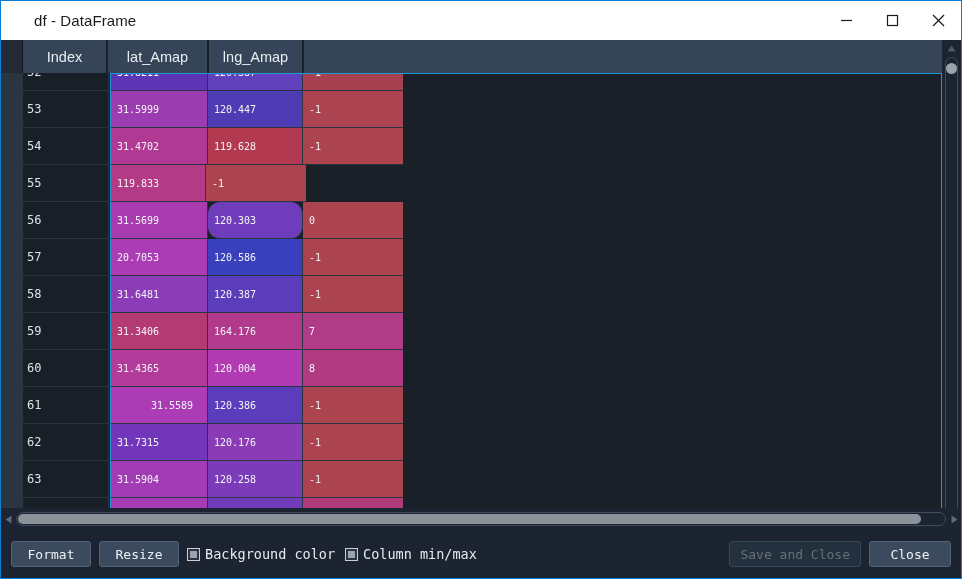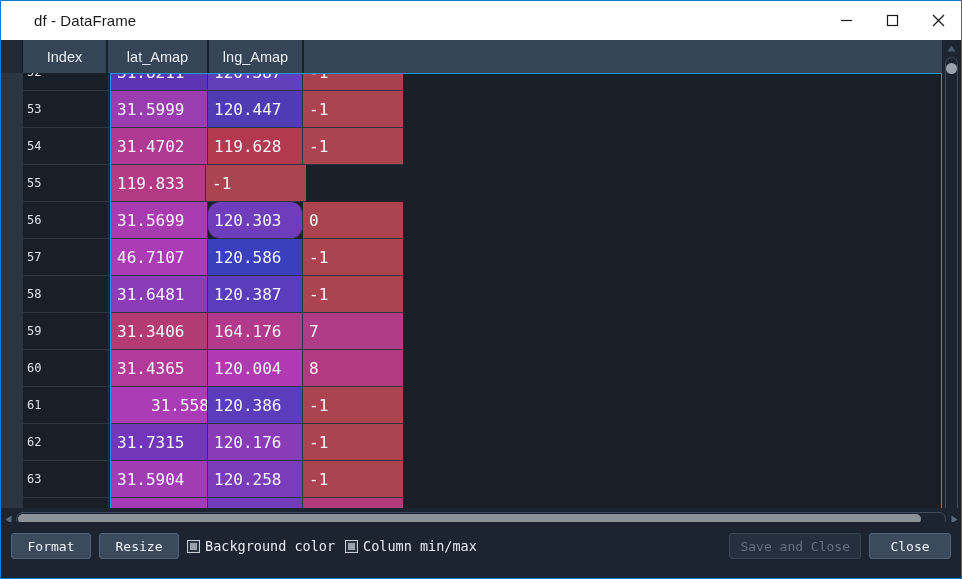--- a/index.html
+++ b/index.html
@@ -110,21 +110,21 @@
     width: 832px; height: 459px;
     overflow: hidden;
     background: #1a2028;
     border: 1px solid #2196d8;
   }
   .data-rows { position: absolute; left: 0; top: -20px; width: 300px; }
   .data-row { display: flex; height: 37px; }
   .dcell {
     height: 37px;
     color: #f2f4f7;
-    font-size: 16px;
+    font-size: 10px;
     font-family: "DejaVu Sans Mono", monospace;
     display: flex; align-items: center;
     padding-left: 6px;
     border-bottom: 1px solid #2b3542;
     border-right: 1px solid #2b3542;
     white-space: nowrap;
     overflow: hidden;
   }
   .dcell.k0 { width: 97px; }
   .dcell.k1 { width: 95px; }
@@ -176,21 +176,21 @@
   }
   .hs-thumb {
     position: absolute; left: 1px; top: 1px;
     width: 903px; height: 10px;
     border-radius: 5px;
     background: #8b9299;
   }
 
   
   .bottombar {
-    position: absolute; left: 0; bottom: 8px;
+    position: absolute; left: 0; bottom: 0;
     width: 960px; height: 48px;
     background: #1b2430;
     display: flex; align-items: center;
     padding: 0 10px;
   }
   .btn {
     height: 26px;
     min-width: 80px;
     padding: 0 10px;
     background: #3b4a5c;
@@ -307,21 +307,21 @@
           <div class="data-row">
             <div class="dcell k1" style="background-color: rgb(179, 58, 133);">119.833</div>
             <div class="dcell k2" style="background-color: rgb(172, 68, 80);">-1</div>
           </div>
           <div class="data-row">
             <div class="dcell k0" style="background-color: rgb(169, 59, 176);">31.5699</div>
             <div class="dcell k1" style="background-color: rgb(111, 60, 187); border-radius: 12px;">120.303</div>
             <div class="dcell k2" style="background-color: rgb(172, 68, 80);">0</div>
           </div>
           <div class="data-row">
-            <div class="dcell k0" style="background-color: rgb(171, 60, 182);">46.7107</div>
+            <div class="dcell k0" style="background-color: rgb(171, 60, 182);">20.7053</div>
             <div class="dcell k1" style="background-color: rgb(58, 63, 189);">120.586</div>
             <div class="dcell k2" style="background-color: rgb(172, 68, 80);">-1</div>
           </div>
           <div class="data-row">
             <div class="dcell k0" style="background-color: rgb(139, 60, 182);">31.6481</div>
             <div class="dcell k1" style="background-color: rgb(91, 60, 187);">120.387</div>
             <div class="dcell k2" style="background-color: rgb(172, 68, 80);">-1</div>
           </div>
           <div class="data-row">
             <div class="dcell k0" style="background-color: rgb(179, 58, 114);">31.3406</div>

